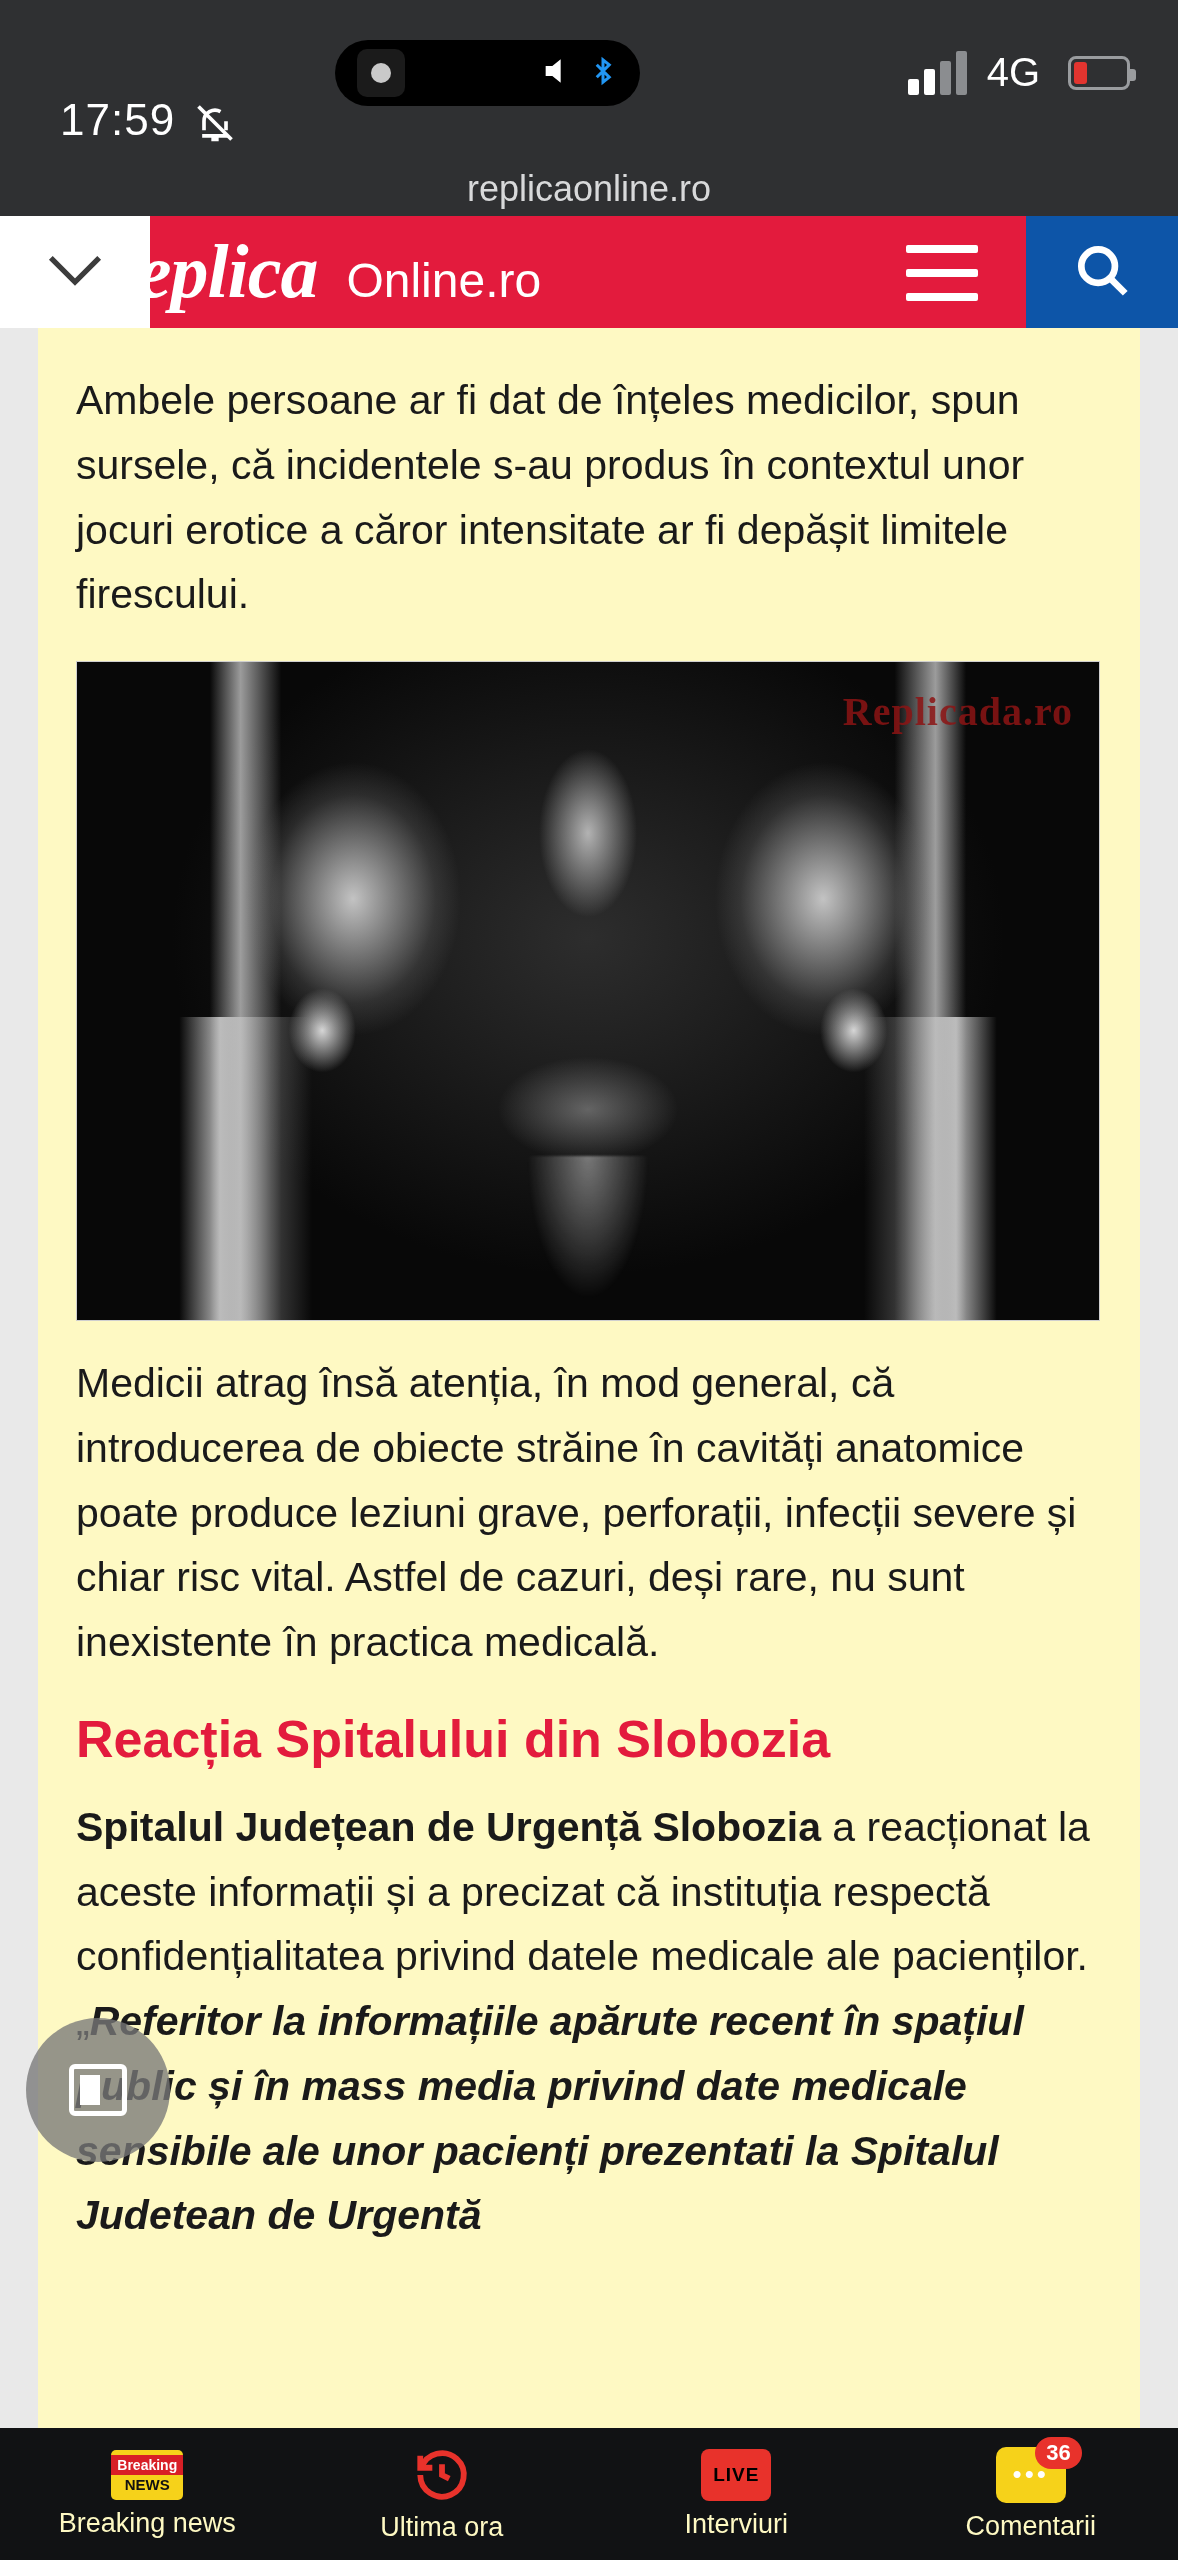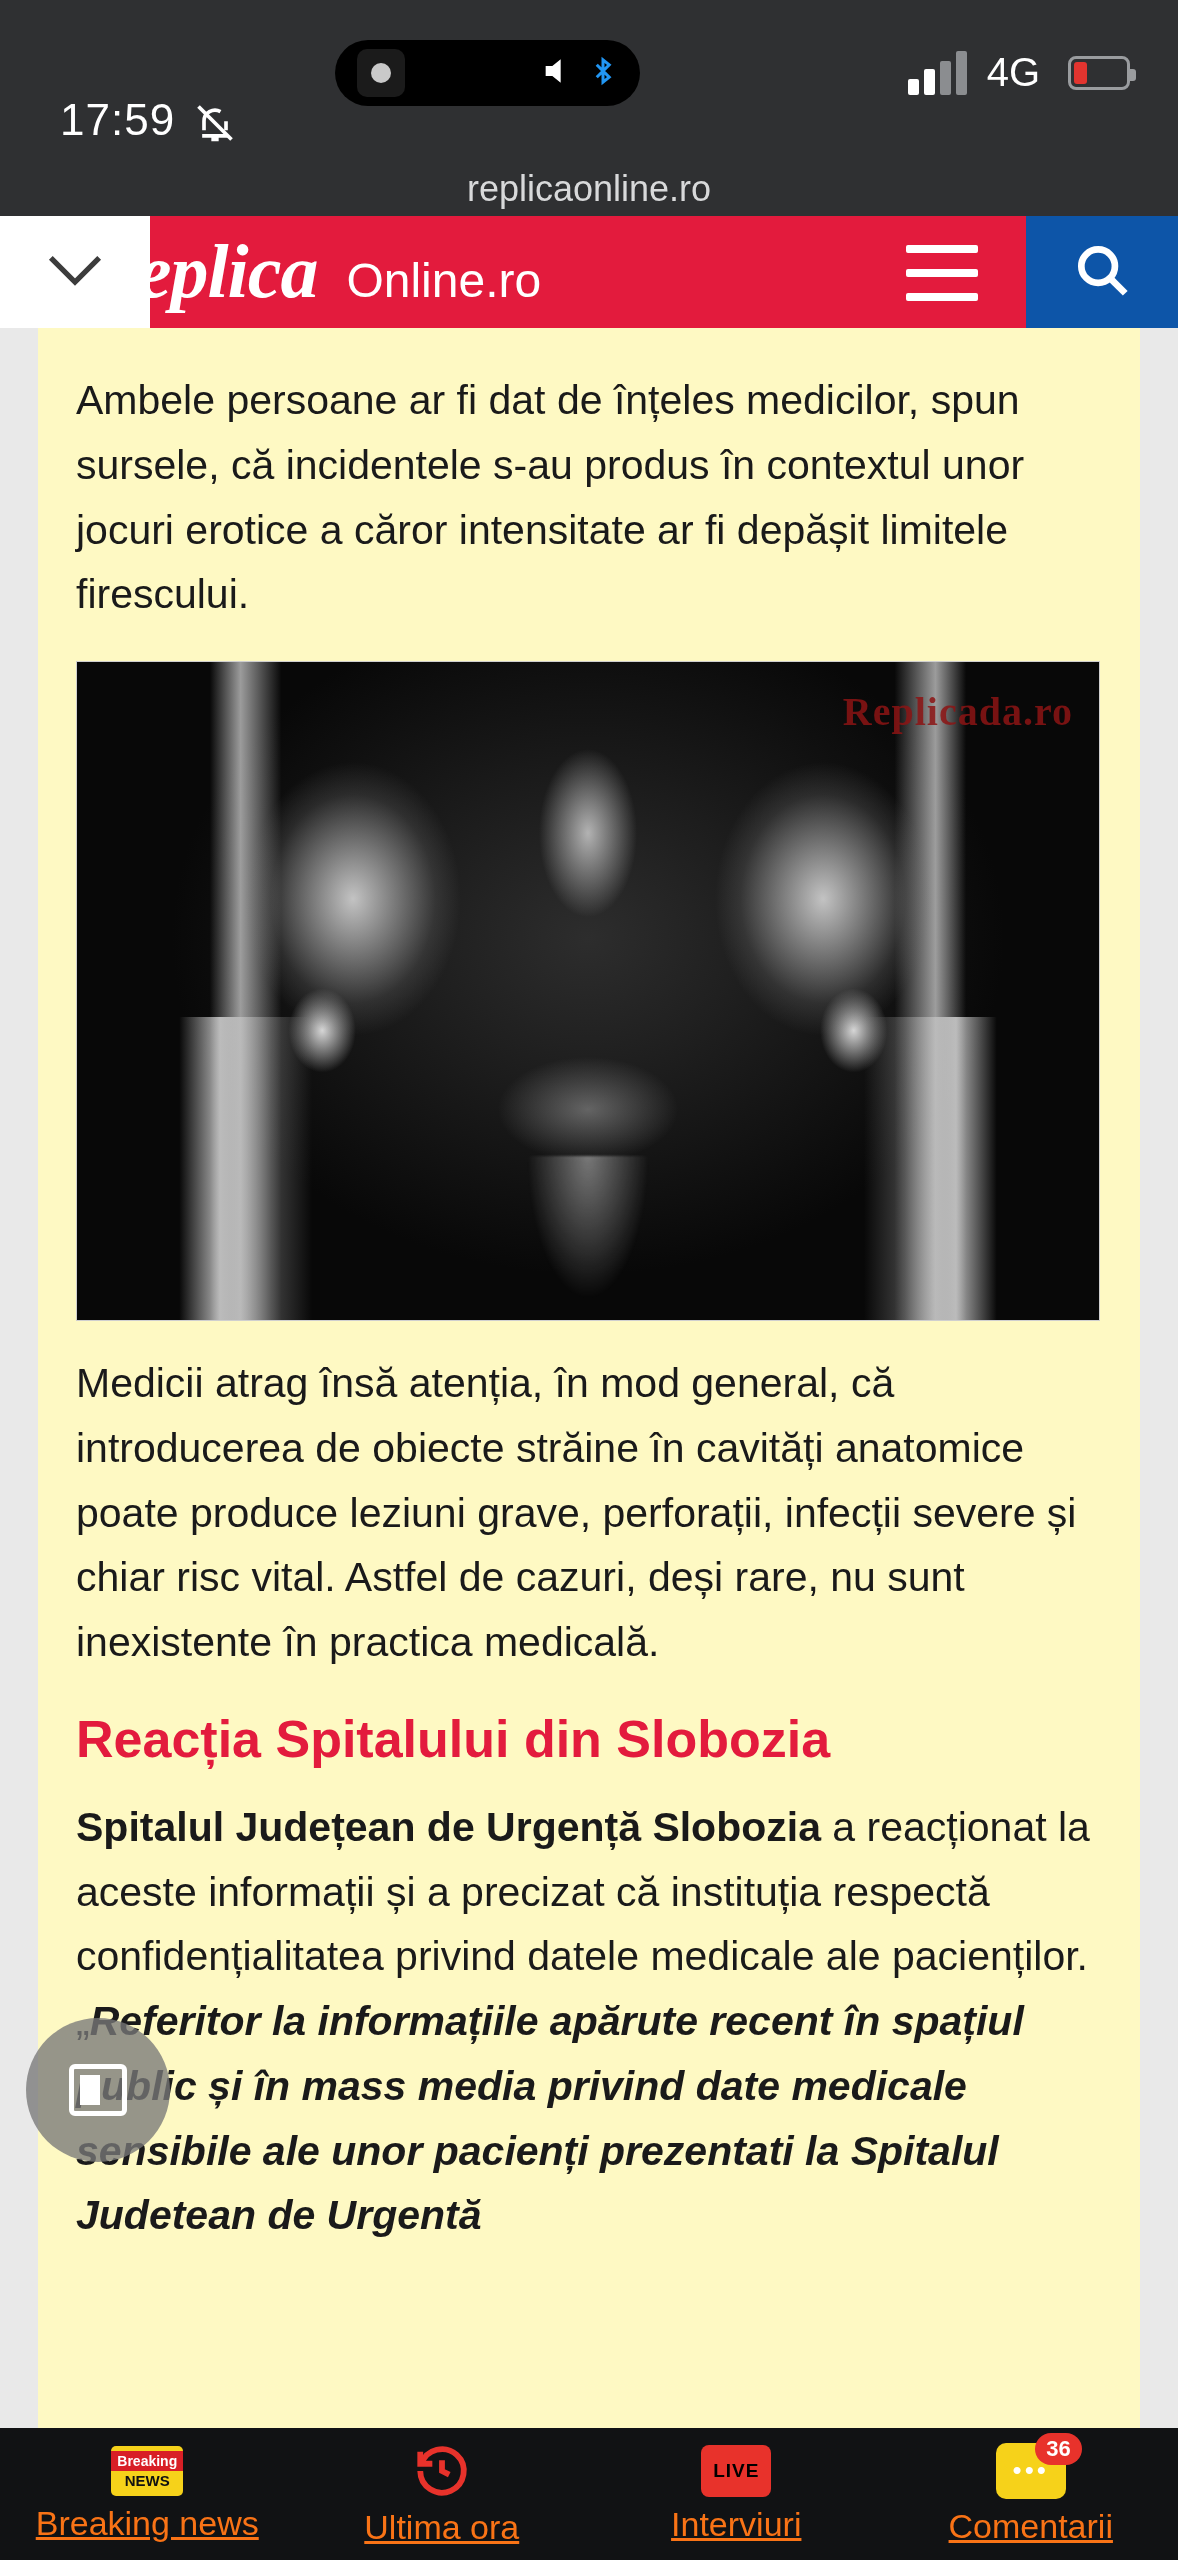--- a/index.html
+++ b/index.html
@@ -157,21 +157,21 @@
 
   
   .bottombar {
     position: absolute; left: 0; bottom: 0; width: 1178px; height: 132px;
     background: #111214; display: flex; align-items: center;
   }
   .tab {
     flex: 1; display: flex; flex-direction: column; align-items: center; gap: 8px;
     position: relative;
   }
-  .tab .lbl { color: #f97316; font-size: 34px; text-decoration: underline; }
+  .tab .lbl { color: #fef9c3; font-size: 27px; }
   .ic-breaking {
     width: 72px; height: 50px; background: #f6d21a; border-radius: 5px;
     display: flex; flex-direction: column; align-items: center; justify-content: center; line-height: 1;
     overflow: hidden;
   }
   .ic-breaking .t { background: #d81f26; color:#ffffff; font-size: 14px; width: 100%; text-align: center; padding: 3px 0; font-weight: bold;}
   .ic-breaking .b { color: #111; font-size: 15px; font-weight: bold; padding: 2px 0; }
   .ic-clock { width: 58px; height: 58px; }
   .ic-live {
     width: 70px; height: 52px; border-radius: 8px; background: #e8322b;

